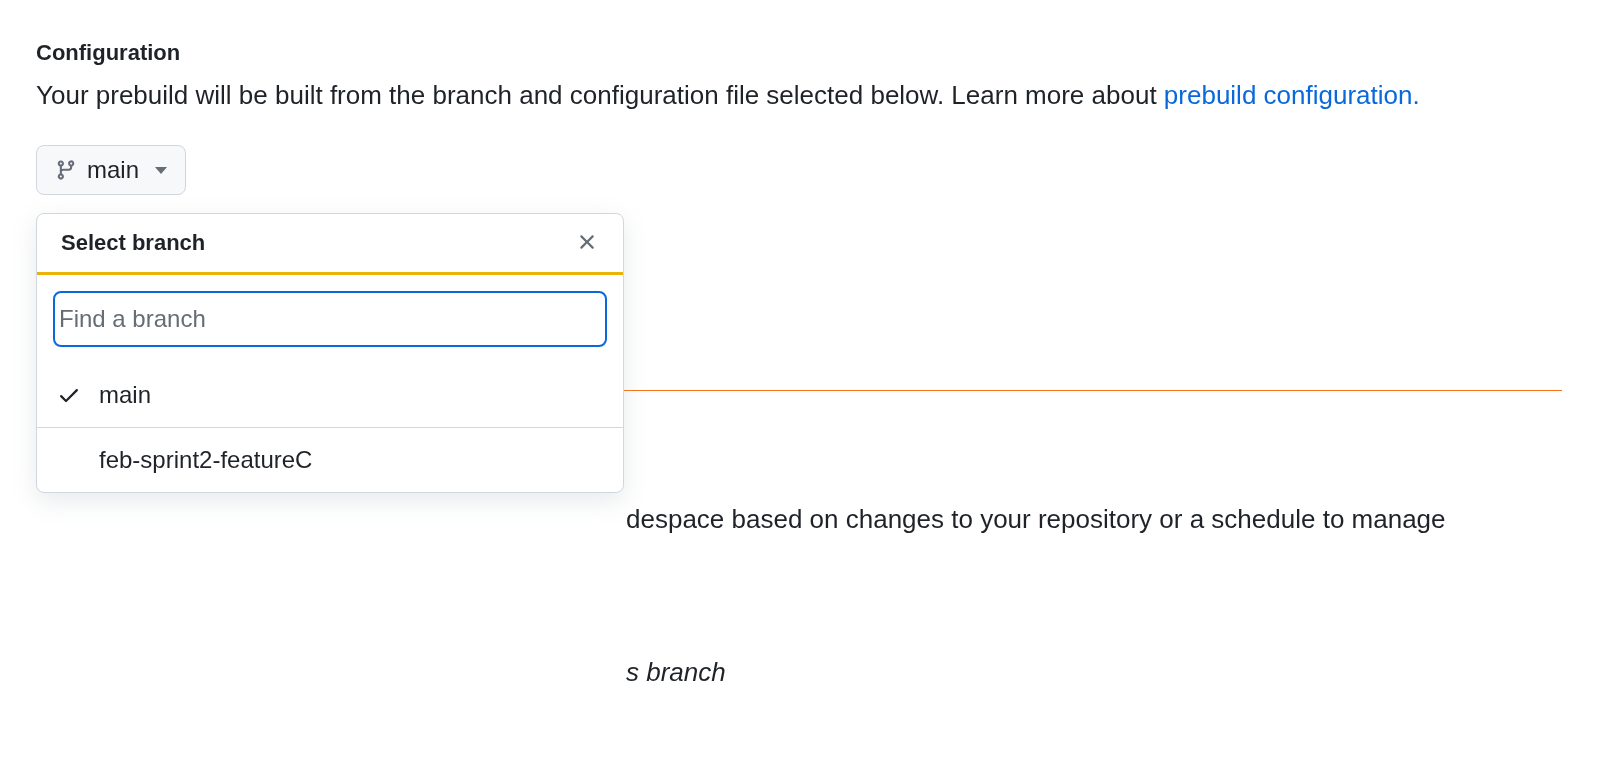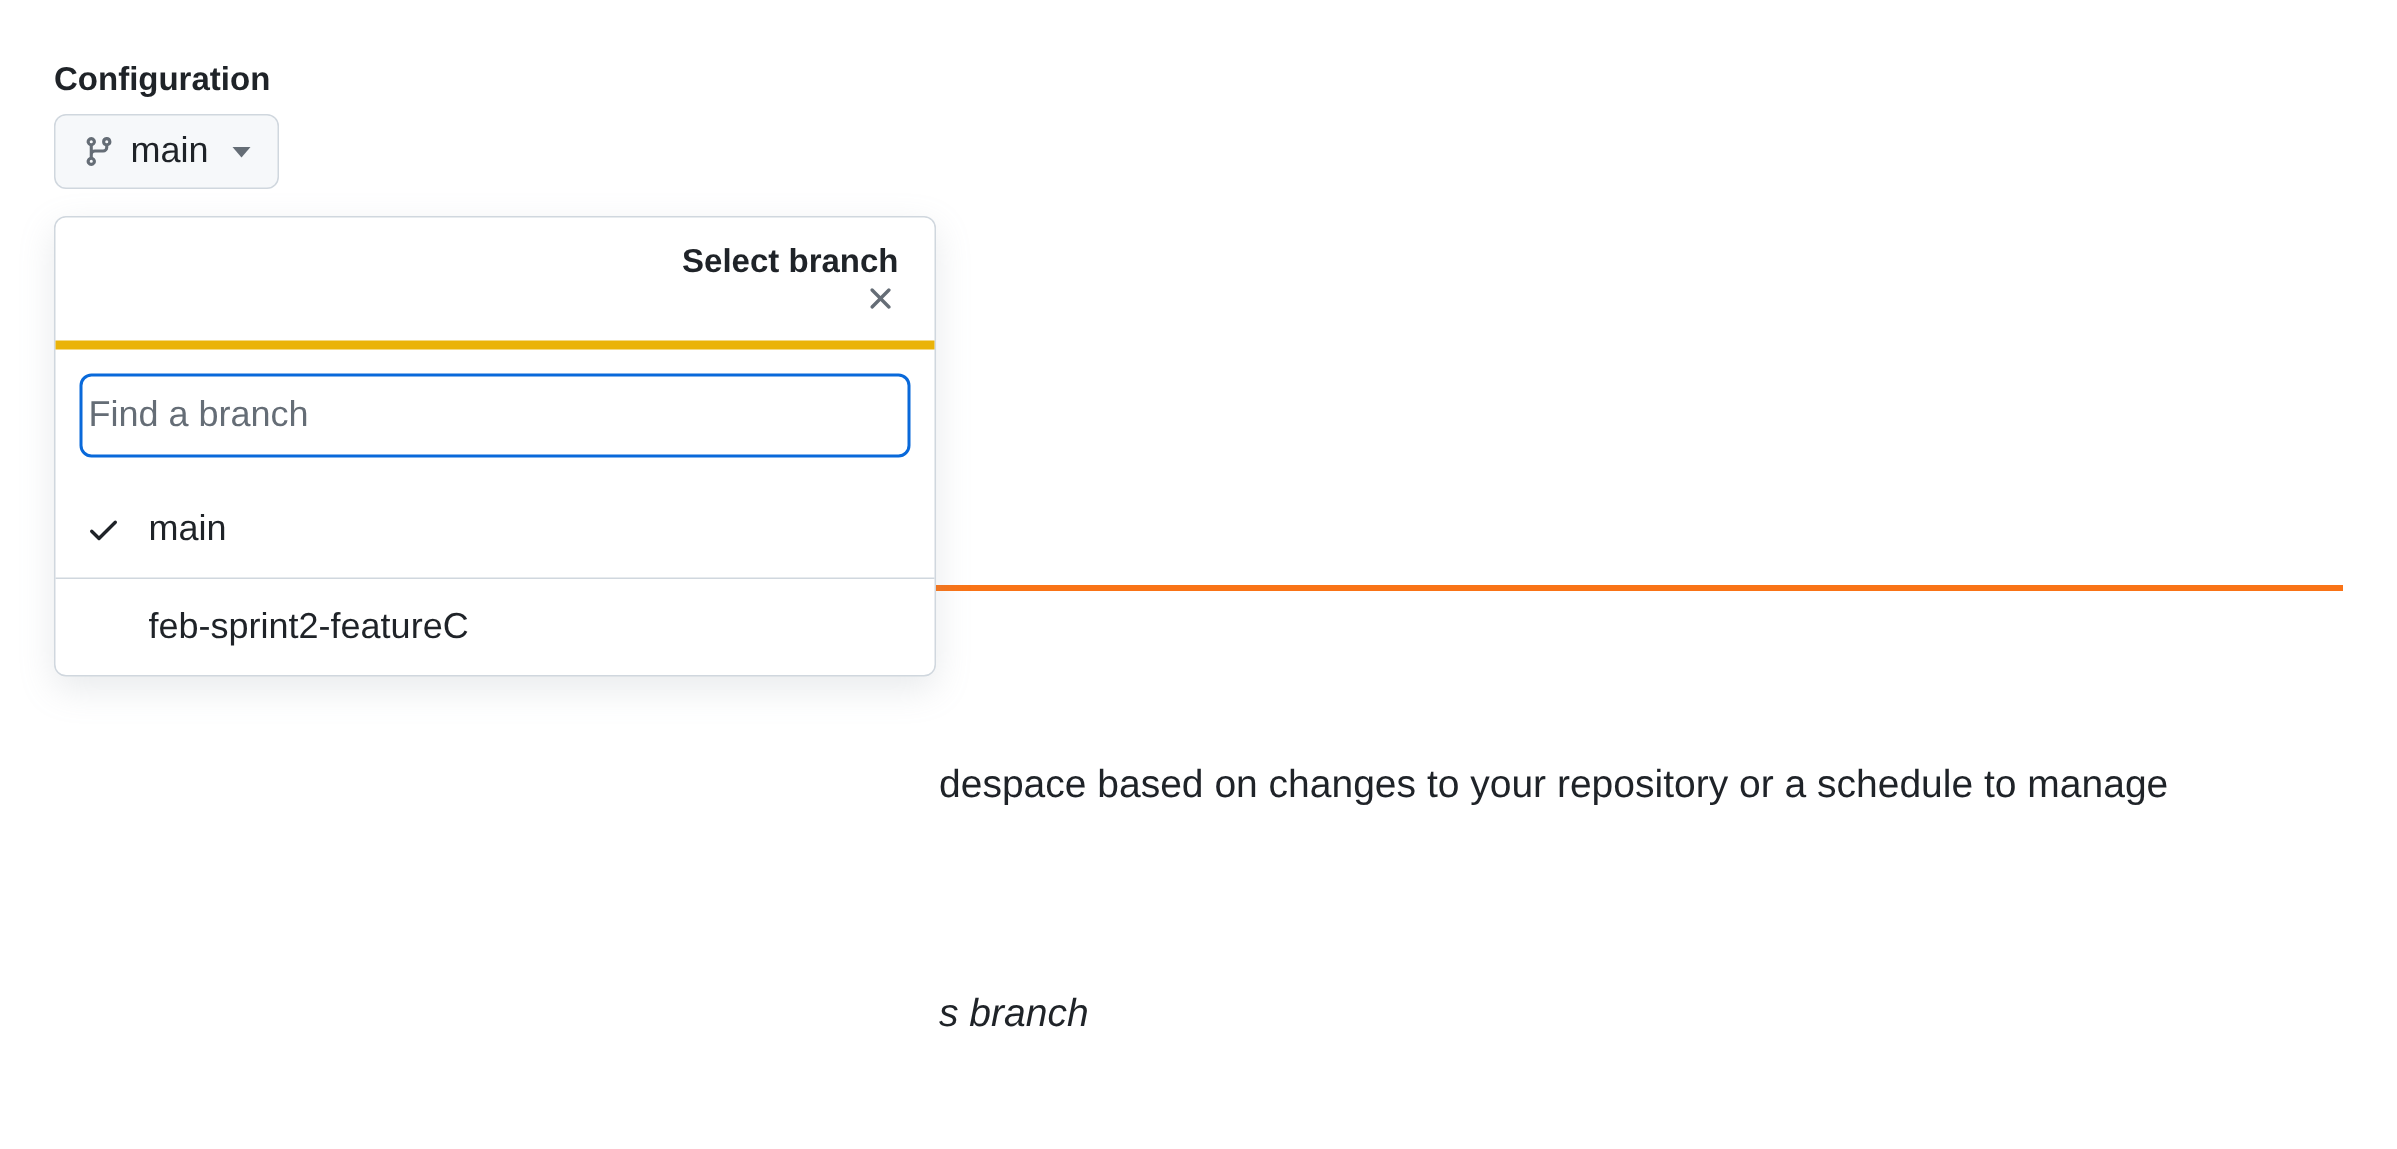--- a/index.html
+++ b/index.html
@@ -62,24 +62,23 @@
       width: 588px;
       background: #ffffff;
       border: 1px solid #d0d7de;
       border-radius: 8px;
       box-shadow: 0 8px 24px rgba(140,149,159,0.2);
       z-index: 100;
     }
     .dropdown-header {
       display: flex;
       justify-content: space-between;
-      align-items: flex-end;
+      align-items: flex-start;
       padding: 16px 24px;
-      border-bottom: 6px solid #eab308;
-      flex-direction: column;
+      border-bottom: 3px solid #eab308;
     }
     .dropdown-title {
       font-size: 22px;
       font-weight: 600;
       color: #1f2328;
     }
     .close-icon {
       width: 24px;
       height: 24px;
       fill: #656d76;
@@ -125,21 +124,21 @@
       width: 24px;
       height: 24px;
       fill: #1f2328;
     }
     .background-content {
       position: absolute;
       top: 390px;
       left: 36px;
       right: 36px;
       z-index: 1;
-      border-top: 4px solid #f97316;
+      border-top: 1px solid #f97316;
       padding-top: 110px;
     }
     .bg-text-1 {
       font-size: 26px;
       color: #1f2328;
       padding-left: 590px;
       margin-bottom: 120px;
       line-height: 1.4;
     }
     .bg-text-2 {
@@ -151,20 +150,23 @@
     .wrapper {
       position: relative;
       z-index: 50;
     }
   </style>
 </head>
 <body>
 
 <div class="wrapper">
   <h2 class="section-title">Configuration</h2>
+  <p class="section-description">
+    <span>Your prebuild will be built from the branch and configuration file selected below. Learn more about </span><a href="#" class="link">prebuild configuration.</a>
+  </p>
 
   <button class="branch-button">
     <svg class="branch-icon" viewBox="0 0 16 16">
       <path d="M9.5 3.25a2.25 2.25 0 1 1 3 2.122V6A2.5 2.5 0 0 1 10 8.5H6a1 1 0 0 0-1 1v1.128a2.251 2.251 0 1 1-1.5 0V5.372a2.25 2.25 0 1 1 1.5 0v1.836A2.493 2.493 0 0 1 6 7h4a1 1 0 0 0 1-1v-.628A2.25 2.25 0 0 1 9.5 3.25Zm-6 0a.75.75 0 1 0 1.5 0 .75.75 0 0 0-1.5 0Zm8.25-.75a.75.75 0 1 0 0 1.5.75.75 0 0 0 0-1.5ZM4.25 12a.75.75 0 1 0 0 1.5.75.75 0 0 0 0-1.5Z"></path>
     </svg>
     <span>main</span>
     <span class="caret-down"></span>
   </button>
 
   <div class="dropdown">

